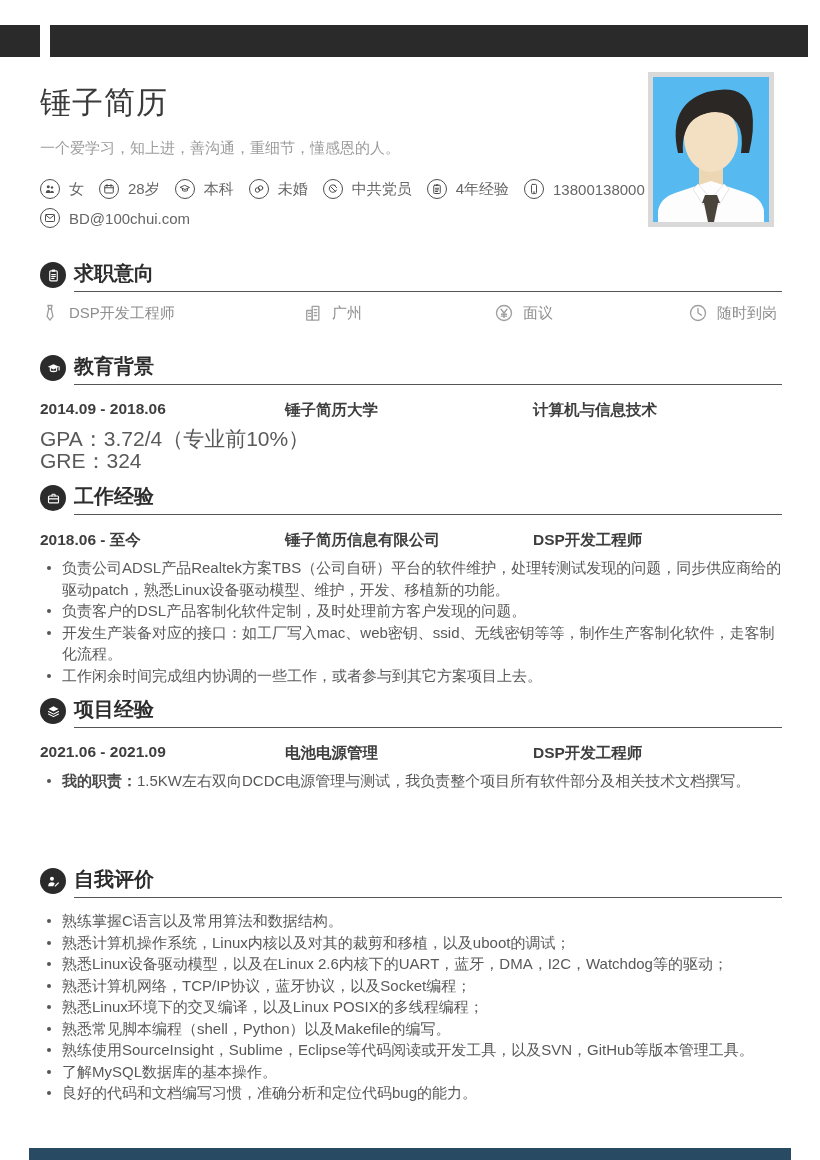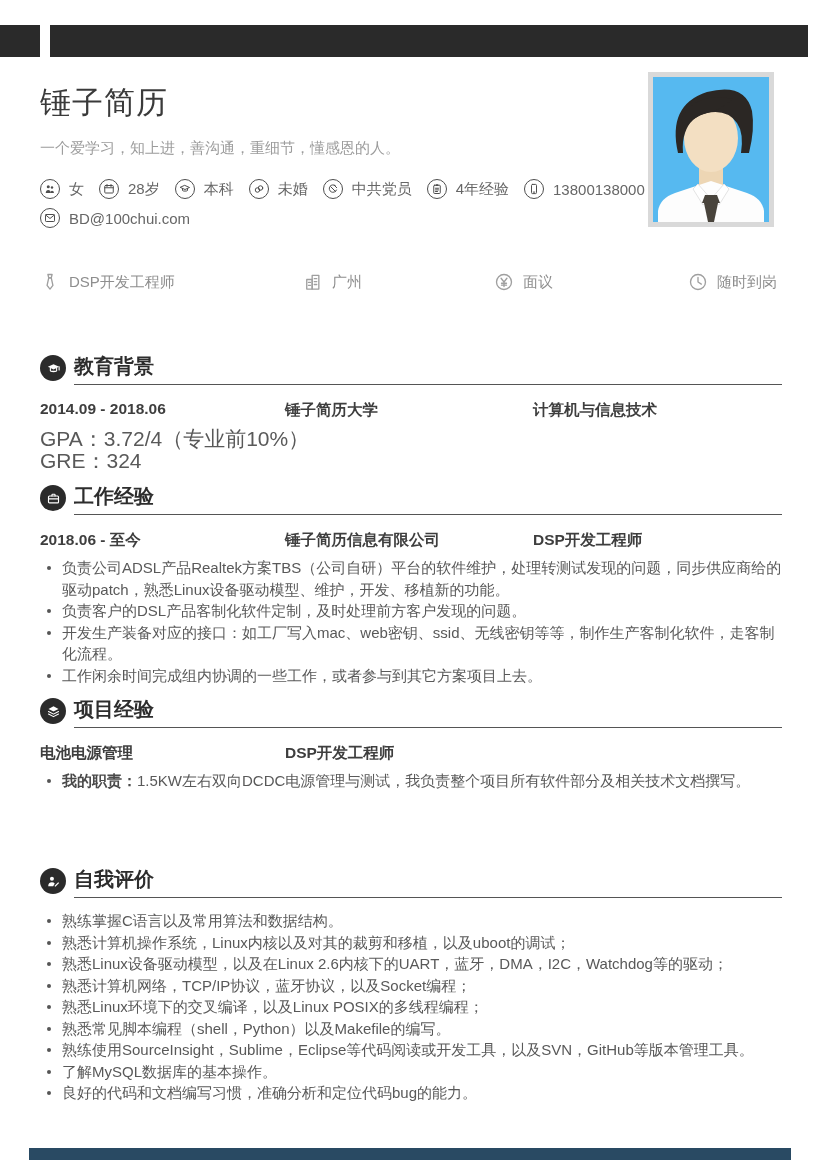--- a/index.html
+++ b/index.html
@@ -149,20 +149,30 @@
       <path d="M71 107 58 122 66 128 76 112 Z" fill="#fff" stroke="#e4e4e4" stroke-width="1"></path>
       <path d="M52 118 64 118 67 126 49 126 Z" fill="#49443c"></path>
       <path d="M51 126 65 126 61 145 55 145 Z" fill="#49443c"></path>
       <ellipse cx="58" cy="61" rx="27" ry="34" fill="#f3dfc2"></ellipse>
       <path d="M25 76 Q14 28 54 15 Q92 5 99 34 Q102 52 96 76 L88 76 Q91 56 84 46 Q74 32 54 36 Q37 40 32 56 Q29 64 30 76 Z" fill="#2b2724"></path>
       <path d="M28 42 Q44 14 80 22 Q66 34 54 36 Q40 39 32 52 Z" fill="#2b2724"></path>
     </svg>
   </div>
 
   <div class="section" style="top:261px;">
+    <div class="sec-head">
+      <span class="sec-icon">
+        <svg viewBox="0 0 24 24">
+            <rect x="6" y="4.5" width="12" height="16" rx="1.5"></rect>
+            <rect x="9.5" y="2.5" width="5" height="3.5" fill="#fff" stroke="none"></rect>
+            <path d="M9 10.5h6M9 13.5h6M9 16.5h4"></path>
+          </svg>
+      </span>
+      <div class="sec-title">求职意向</div>
+    </div>
     <div class="ji-row">
       <div class="ji-item">
         <svg viewBox="0 0 24 24">
             <path d="M9.5 3h5l-1 4h-3Z"></path>
             <path d="M10.5 7h3l2 9-3.5 4.5L8.5 16Z"></path>
           </svg>
         <span>DSP开发工程师</span>
       </div>
       <div class="ji-item">
         <svg viewBox="0 0 24 24">
@@ -238,20 +248,21 @@
       <span class="sec-icon">
         <svg viewBox="0 0 24 24">
             <path d="M12 3.5 20 7.8 12 12 4 7.8Z" fill="#fff" stroke="none"></path>
             <path d="M4 12 12 16.2 20 12"></path>
             <path d="M4 16 12 20.2 20 16"></path>
           </svg>
       </span>
       <div class="sec-title">项目经验</div>
     </div>
     <div class="row3">
+      <span>2021.06 - 2021.09</span>
       <span>电池电源管理</span>
       <span>DSP开发工程师</span>
     </div>
     <ul class="bullets">
       <li><span class="blabel">我的职责：</span><span>1.5KW左右双向DCDC电源管理与测试，我负责整个项目所有软件部分及相关技术文档撰写。</span></li>
     </ul>
   </div>
 
   <div class="section" style="top:867px;">
     <div class="sec-head">

